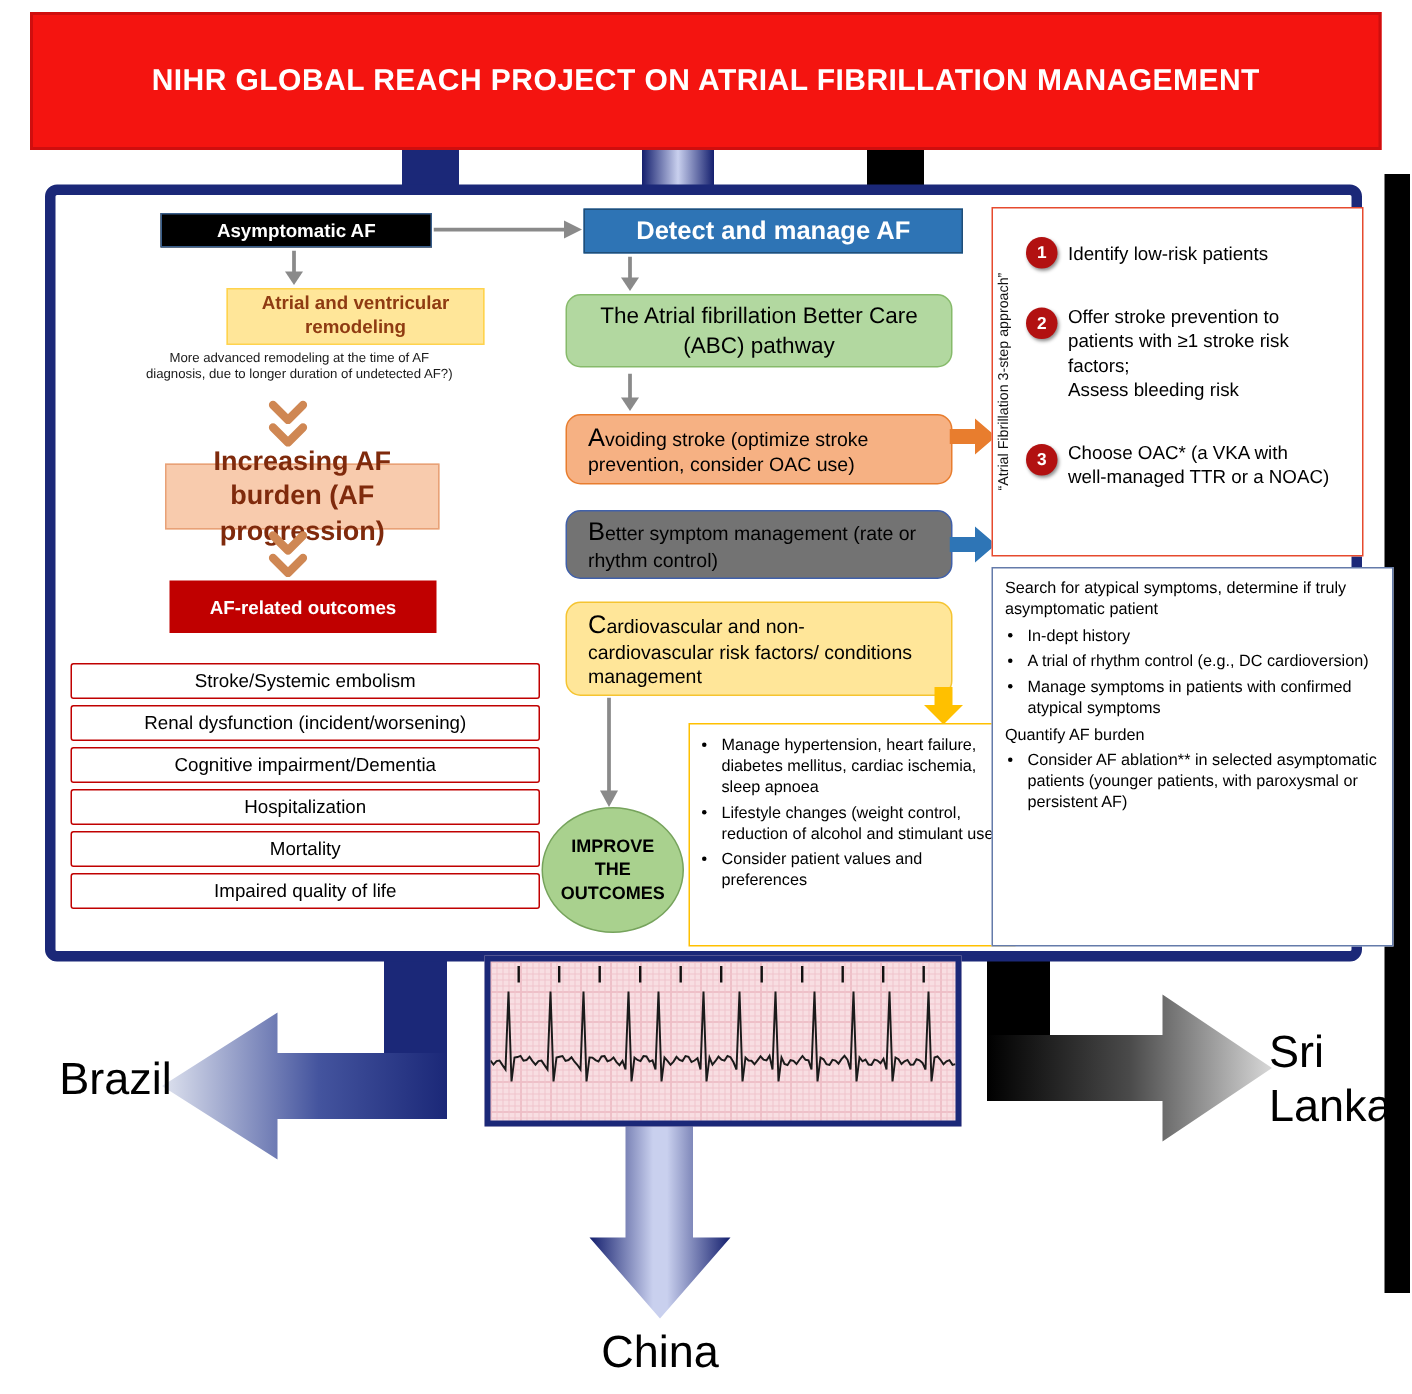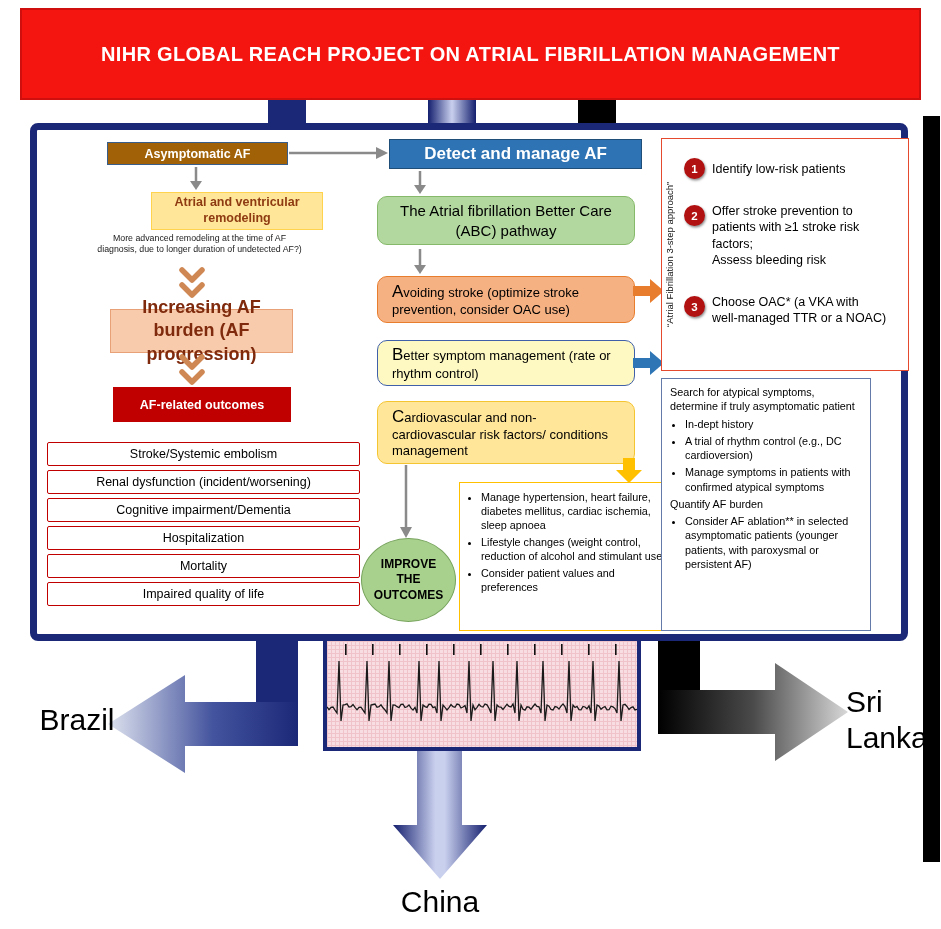--- a/index.html
+++ b/index.html
@@ -7,38 +7,38 @@
          font-family:"Liberation Sans",sans-serif;color:#000;}
   .abs{position:absolute;}
   .bar{position:absolute;z-index:1;}
   .el{position:absolute;z-index:3;box-sizing:border-box;}
   .banner{position:absolute;left:20px;top:8px;width:901px;height:92px;background:#f41410;
           border:2px solid #cf0e0e;z-index:5;display:flex;align-items:center;justify-content:center;
           box-sizing:border-box;}
   .banner span{color:#fff;font-weight:bold;font-size:20px;letter-spacing:.3px;text-align:center;}
   .mainbox{position:absolute;left:30px;top:123px;width:878px;height:518px;background:#fff;
            border:7px solid #1b2878;border-radius:8px;z-index:2;box-sizing:border-box;}
-  .bluebox{background:#a16207;border:1px solid #385d8a;color:#fff;font-weight:bold;font-size:12.5px;
+  .bluebox{background:#000000;border:1px solid #385d8a;color:#fff;font-weight:bold;font-size:12.5px;
            display:flex;align-items:center;justify-content:center;text-align:center;}
   .detect{background:#2e74b5;border:1px solid #1f4e79;color:#fff;font-weight:bold;font-size:17px;
           display:flex;align-items:center;justify-content:center;}
   .yellowbox{background:#ffe699;border:1.5px solid #ffd34d;color:#8f3b12;font-weight:bold;font-size:12.5px;
              display:flex;align-items:center;justify-content:center;text-align:center;line-height:1.25;margin-left:40px;}
   .note{font-size:8.8px;text-align:center;color:#1a1a1a;line-height:1.25;}
   .peachbox{background:#f8cbad;border:1.5px solid #e8a177;color:#7f2a0c;font-weight:bold;font-size:18px;
             display:flex;align-items:center;justify-content:center;text-align:center;line-height:1.3;}
   .redhdr{background:#c00000;color:#fff;font-weight:bold;font-size:12.5px;
           display:flex;align-items:center;justify-content:center;}
   .outcome{left:47px;width:313px;height:24px;border:1.5px solid #c00000;background:#fff;border-radius:2px;
            display:flex;align-items:center;justify-content:center;font-size:12.5px;}
   .round{border-radius:10px;}
   .abc{background:#b2d8a0;border:1.5px solid #86ba6a;font-size:15px;display:flex;align-items:center;
        justify-content:center;text-align:center;line-height:1.3;}
   .stepA{background:#f6b183;border:1.5px solid #e87d2e;}
-  .stepB{background:#fef9c3;border:1.5px solid #4060aa;}
+  .stepB{background:#737373;border:1.5px solid #4060aa;}
   .stepC{background:#ffe699;border:1.5px solid #f5c431;}
   .stepbox{font-size:13px;line-height:1.25;padding:6px 14px;display:flex;align-items:center;}
   .big{font-size:17px;}
   .improve{background:#a9d18e;border:1.5px solid #76a35c;border-radius:50%;display:flex;align-items:center;
            justify-content:center;text-align:center;font-weight:bold;font-size:12px;line-height:1.3;padding:6px;}
   .bulletbox{background:#fff;border:1.5px solid #ffc000;font-size:10.8px;line-height:1.3;padding:4px 6px;}
   .threestep{background:#fff;border:1.5px solid #e64a2e;}
   .atypical{background:#fff;border:1.5px solid #647baa;font-size:10.8px;line-height:1.32;padding:6px 8px;}
   .blist{margin:3px 0 3px 0;padding-left:15px;}
   .blist li{margin-bottom:3px;}
@@ -220,21 +220,21 @@
 
   <div class="stepcircle" style="left:684px;top:205px;">2</div>
   <div class="steptext" style="left:712px;top:203px;width:175px;">
     <div>Offer stroke prevention to patients with ≥1 stroke risk factors;</div>
     <div>Assess bleeding risk</div>
   </div>
 
   <div class="stepcircle" style="left:684px;top:296px;">3</div>
   <div class="steptext" style="left:712px;top:294px;width:175px;">Choose OAC* (a VKA with well-managed TTR or a NOAC)</div>
 
-  <div class="el atypical" style="left:661px;top:378px;width:210px;height:253px;">
+  <div class="el atypical" style="left:661px;top:378px;width:268px;height:253px;">
     <div>Search for atypical symptoms, determine if truly asymptomatic patient</div>
     <ul class="blist">
       <li>In-dept history</li>
       <li>A trial of rhythm control (e.g., DC cardioversion)</li>
       <li>Manage symptoms in patients with confirmed atypical symptoms</li>
     </ul>
     <div>Quantify AF burden</div>
     <ul class="blist">
       <li>Consider AF ablation** in selected asymptomatic patients (younger patients, with paroxysmal or persistent AF)</li>
     </ul>

